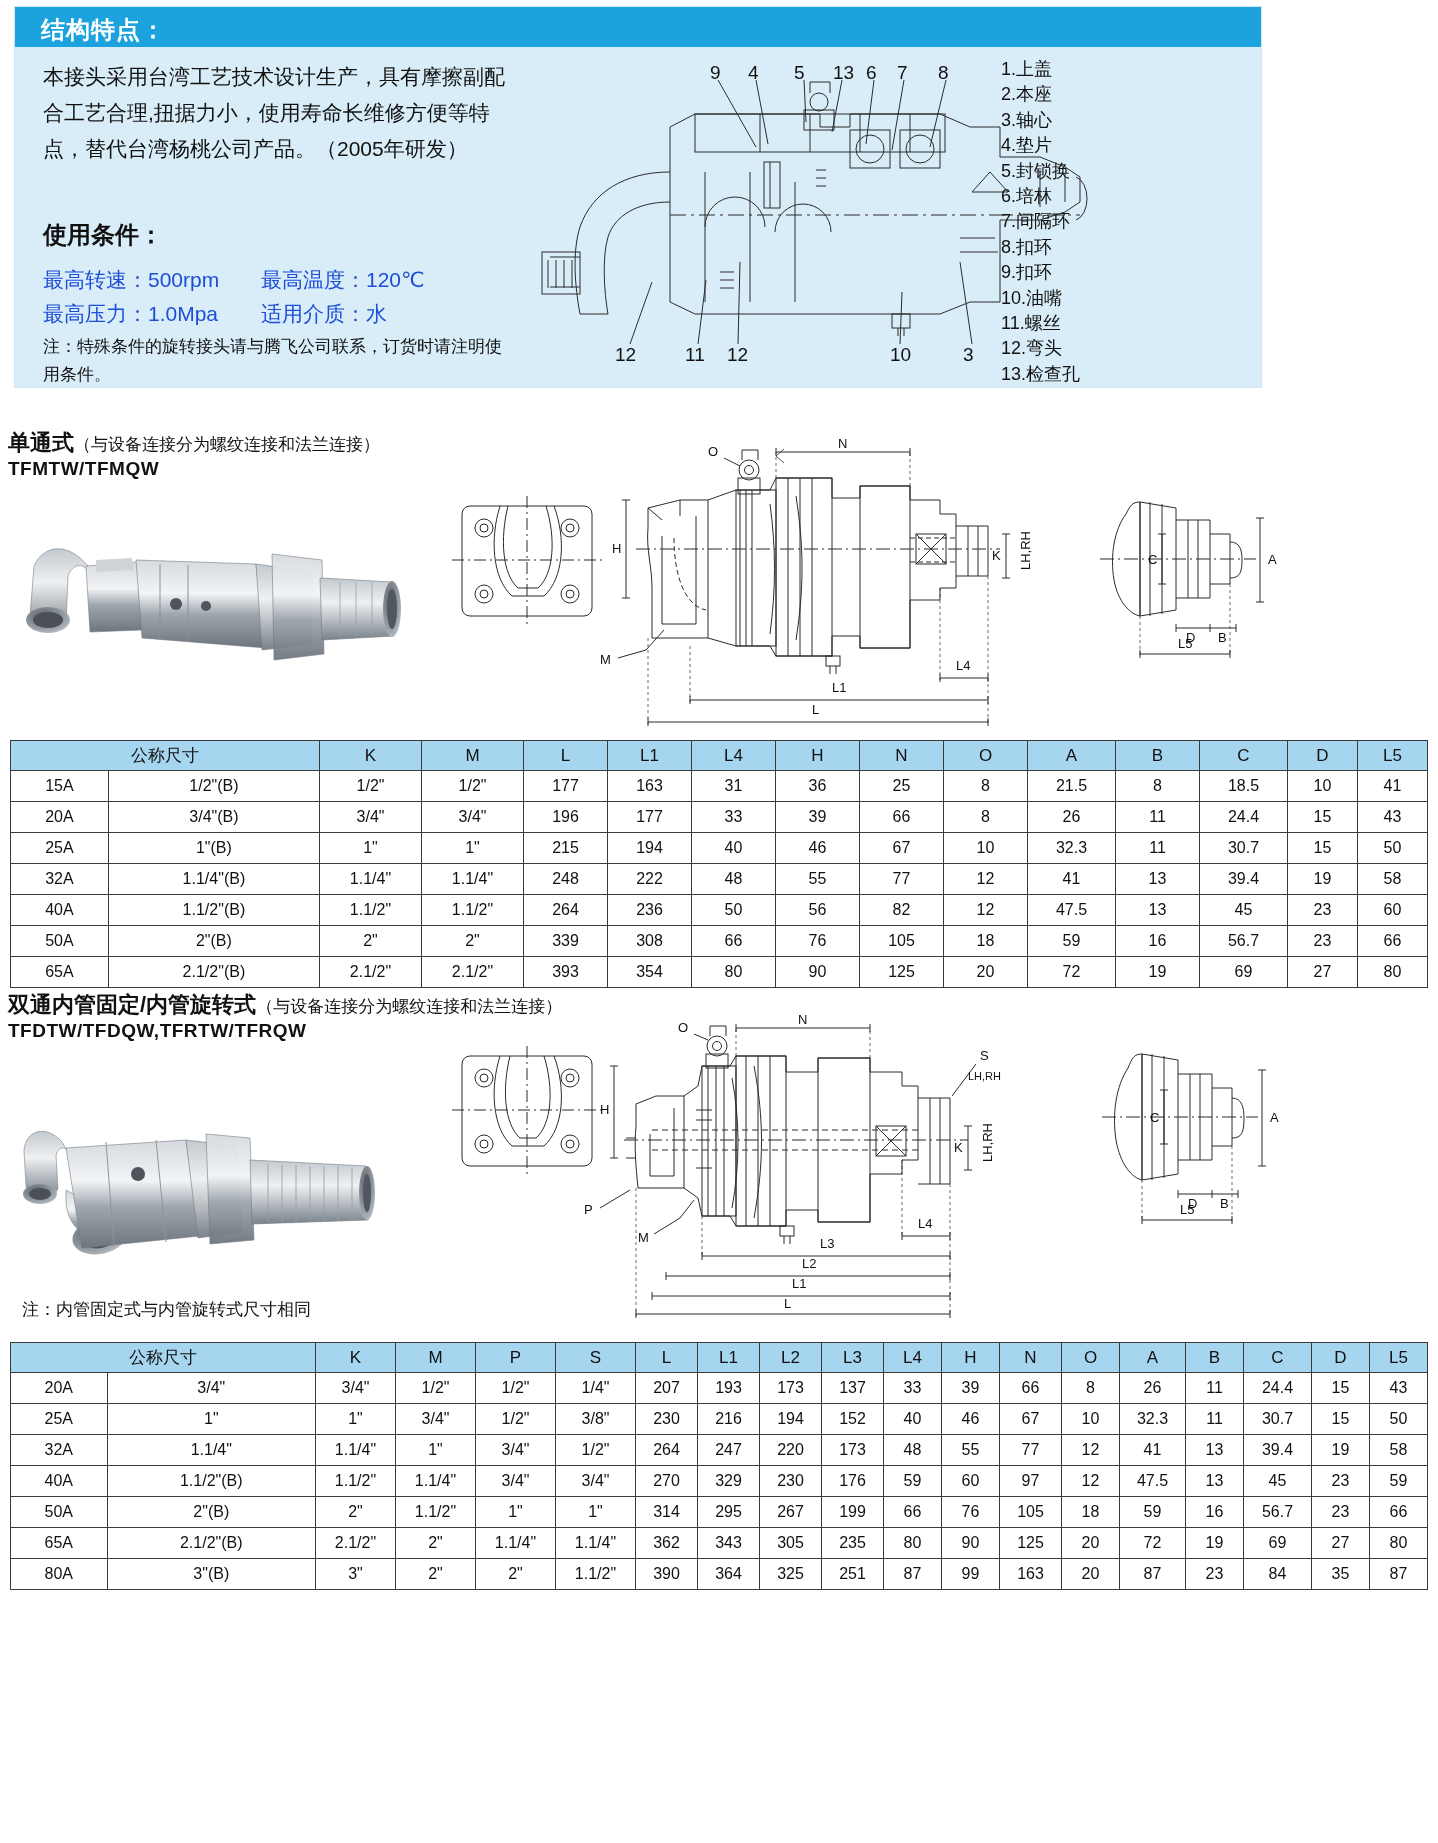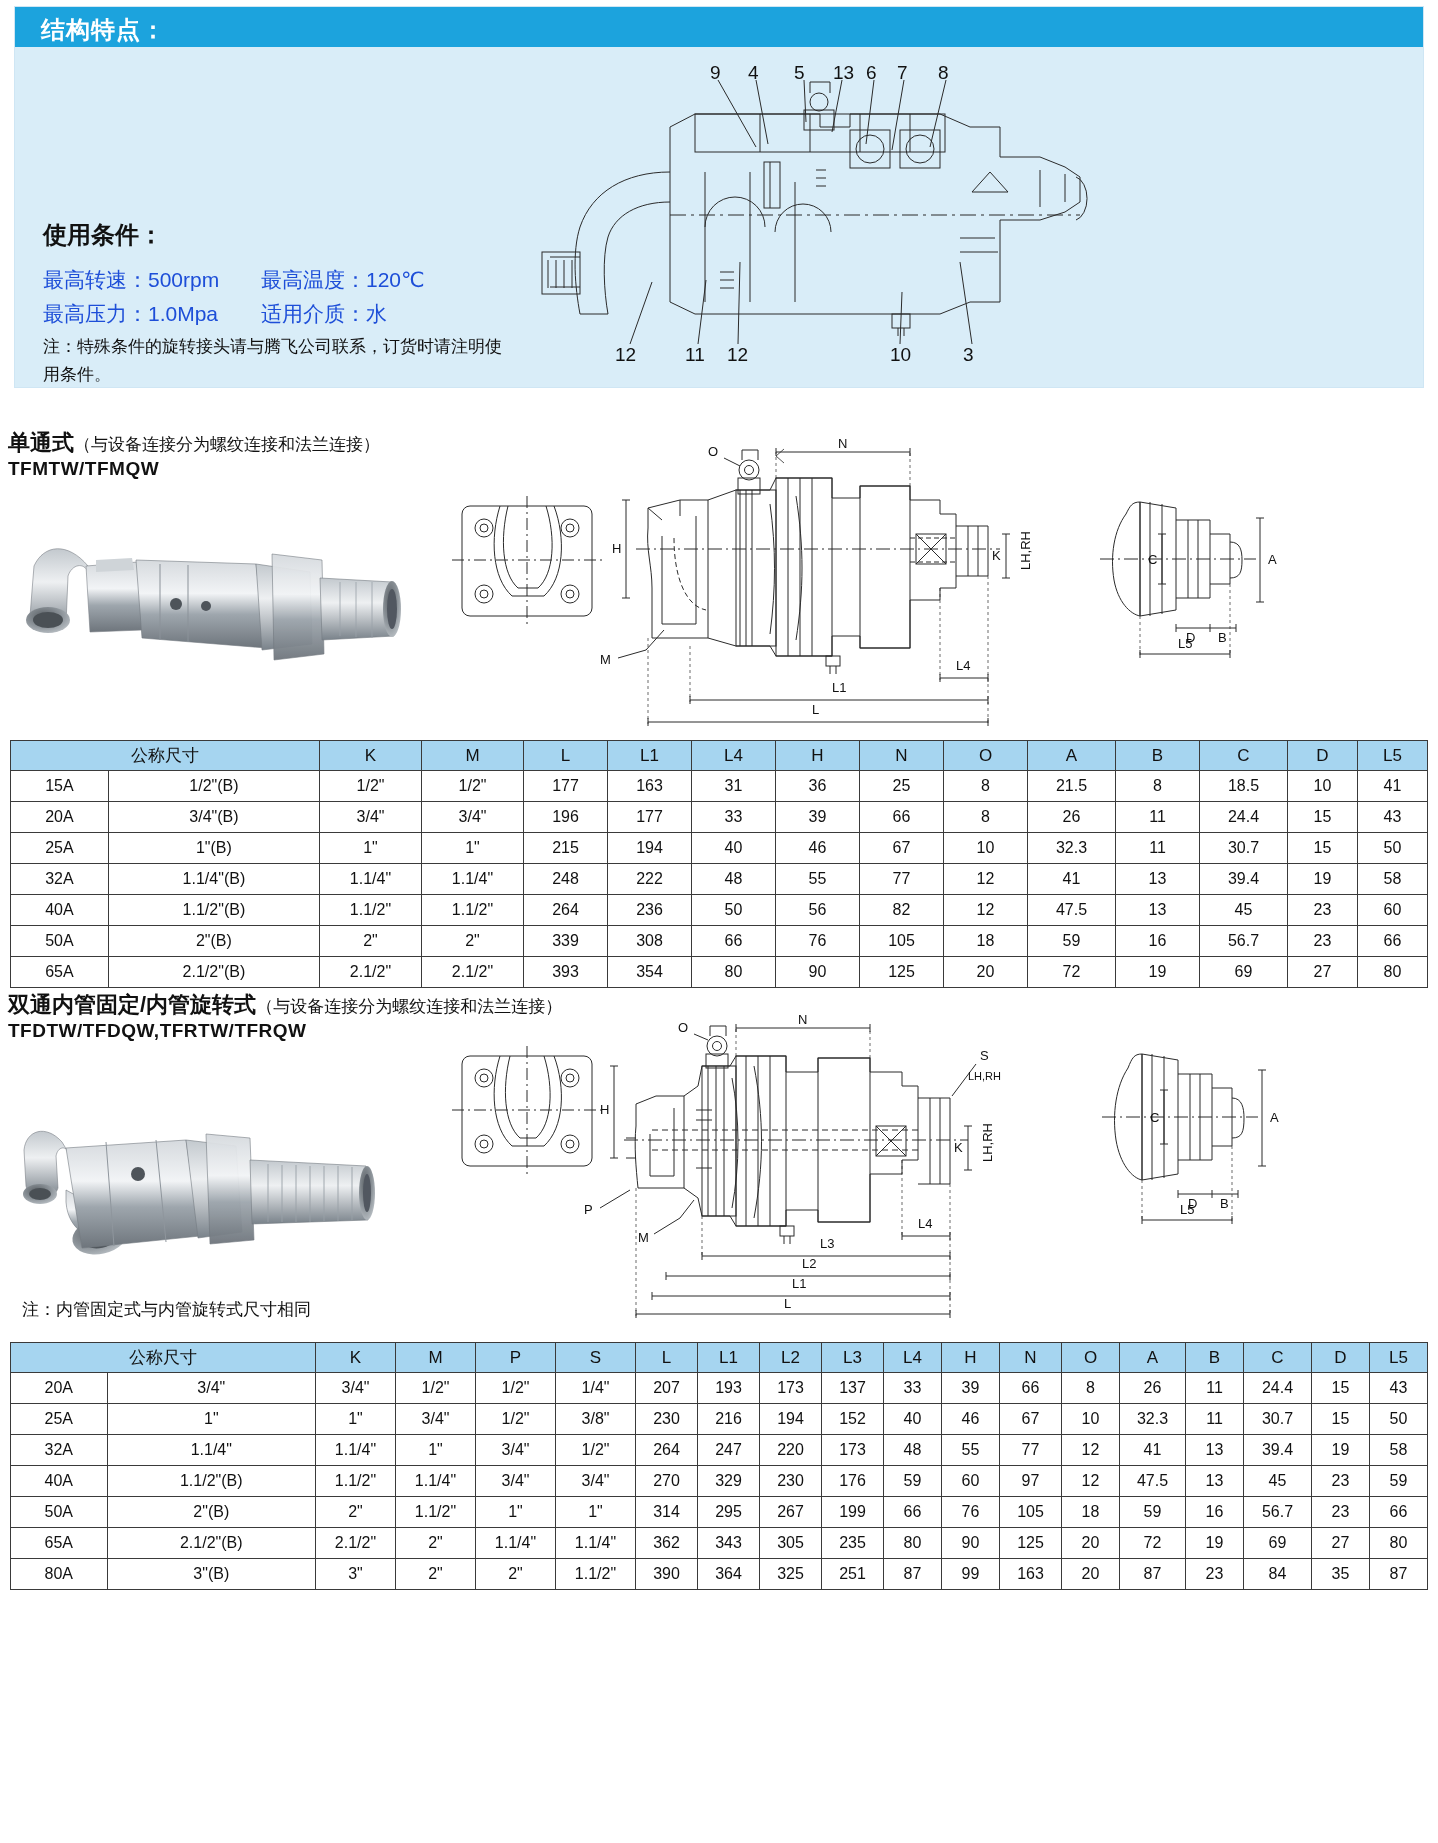--- a/index.html
+++ b/index.html
@@ -8,21 +8,21 @@
     width:1438px; height:1843px;
     background:#ffffff;
     font-family:"Liberation Sans","DejaVu Sans",sans-serif;
     color:#1a1a1a;
     position:relative;
     overflow:hidden;
   }
 
   
   .info-panel{
-    position:absolute; left:14px; top:6px; width:1410px; height:382px;
+    position:absolute; left:14px; top:6px; width:1248px; height:382px;
     background:#d9edf8;
     border:1px solid #cfe6f4;
   }
   .info-bar{
     position:absolute; left:0; top:0; width:100%; height:40px;
     background:#1ca3dd;
   }
   .info-bar-title{
     position:absolute; left:26px; top:7px;
     font-size:24px; font-weight:bold; color:#ffffff;
@@ -106,31 +106,47 @@
   .note-line{
     position:absolute; left:22px; font-size:17px; color:#111;
   }
 </style>
 </head>
 <body>
 
 <div class="info-panel">
   <div class="info-bar"></div>
   <div class="info-bar-title">结构特点：</div>
+  <div class="info-text">本接头采用台湾工艺技术设计生产，具有摩擦副配合工艺合理,扭据力小，使用寿命长维修方便等特点，替代台湾杨桃公司产品。（2005年研发）</div>
   <div class="info-sub">使用条件：</div>
 
   <div class="cond-row cond1">
     <span class="c1">最高转速：500rpm</span><span class="c2">最高温度：120℃</span>
   </div>
   <div class="cond-row cond2">
     <span class="c1">最高压力：1.0Mpa</span><span class="c2">适用介质：水</span>
   </div>
 
   <div class="info-note">注：特殊条件的旋转接头请与腾飞公司联系，订货时请注明使用条件。</div>
 
+  <div class="parts-list">
+    <div>1.上盖</div>
+    <div>2.本座</div>
+    <div>3.轴心</div>
+    <div>4.垫片</div>
+    <div>5.封锁换</div>
+    <div>6.培林</div>
+    <div>7.间隔环</div>
+    <div>8.扣环</div>
+    <div>9.扣环</div>
+    <div>10.油嘴</div>
+    <div>11.螺丝</div>
+    <div>12.弯头</div>
+    <div>13.检查孔</div>
+  </div>
 
   <span class="callout" style="left:695px;top:55px;">9</span>
   <span class="callout" style="left:733px;top:55px;">4</span>
   <span class="callout" style="left:779px;top:55px;">5</span>
   <span class="callout" style="left:818px;top:55px;">13</span>
   <span class="callout" style="left:851px;top:55px;">6</span>
   <span class="callout" style="left:882px;top:55px;">7</span>
   <span class="callout" style="left:923px;top:55px;">8</span>
 
   <span class="callout" style="left:600px;top:337px;">12</span>

